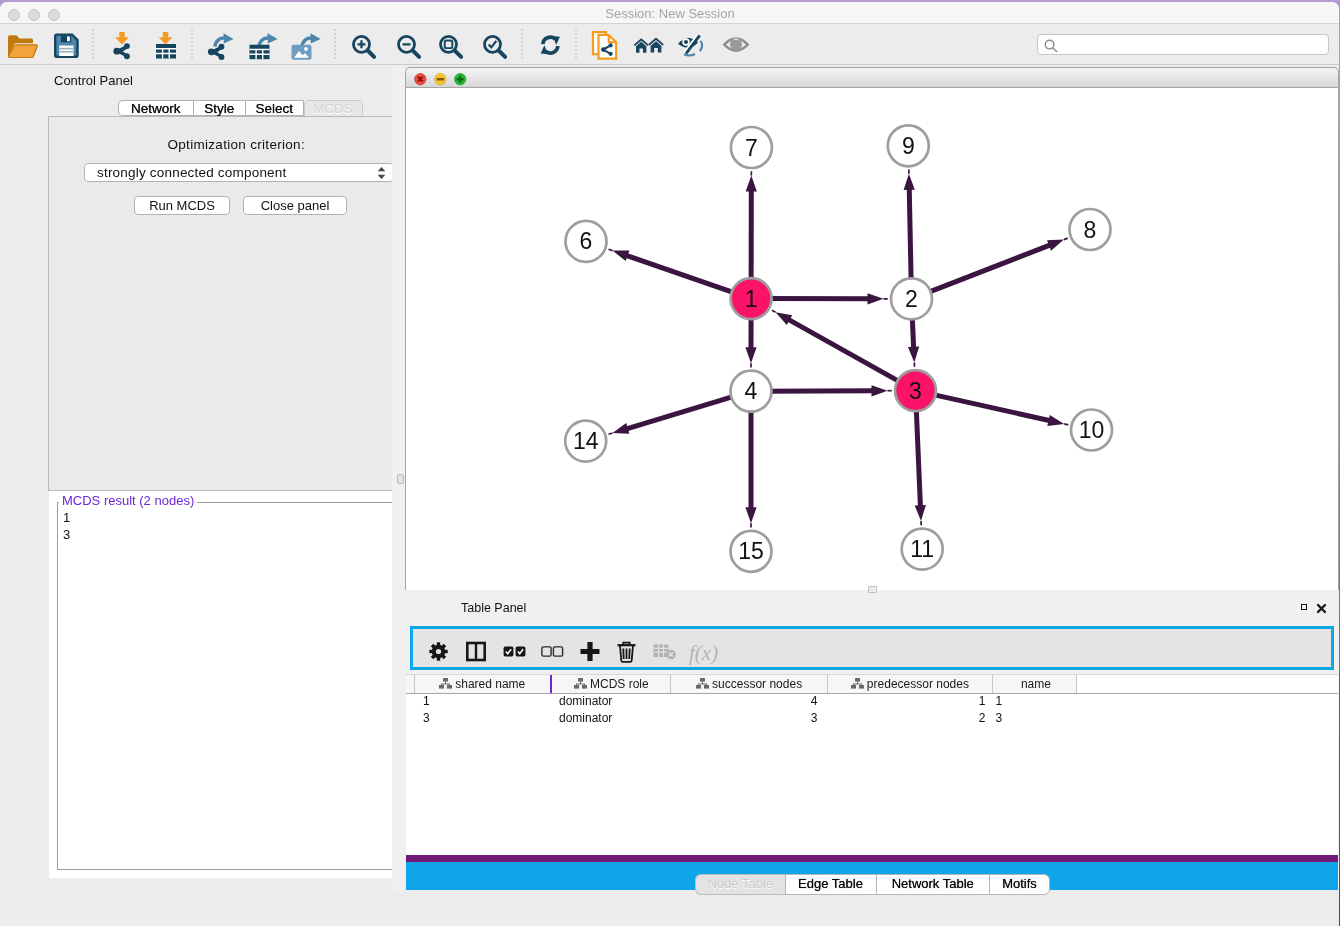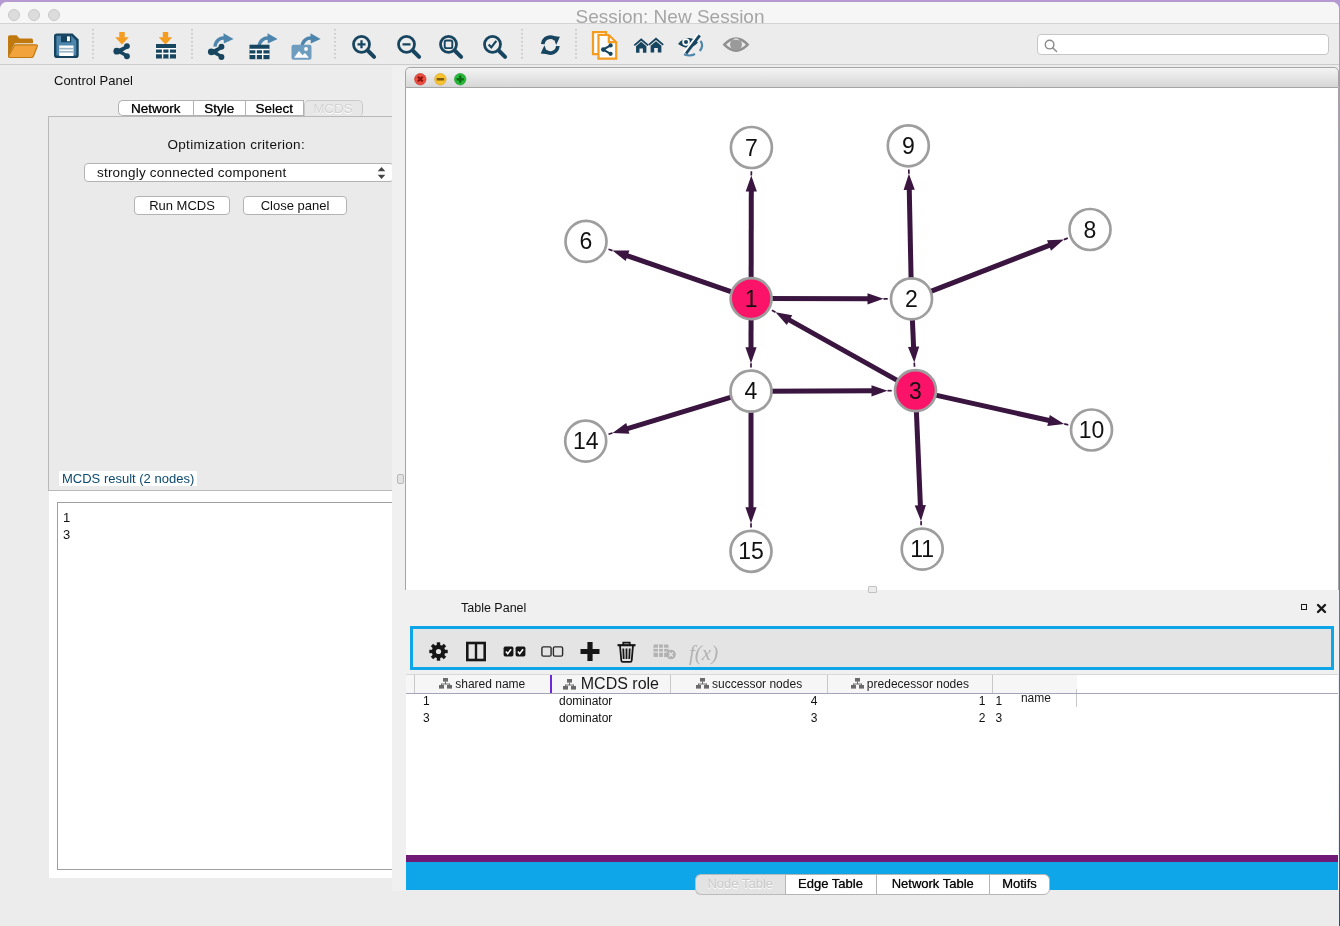--- a/index.html
+++ b/index.html
@@ -3,32 +3,32 @@
 <meta charset="utf-8">
 <style>
 * { margin:0; padding:0; box-sizing:border-box; }
 html,body { width:1340px; height:926px; overflow:hidden; }
 body { font-family:"Liberation Sans", sans-serif; background:linear-gradient(180deg,#b49ad0 0%,#9a85c0 40%,#5a5f9a 80%,#2e4a82 100%); }
 .abs { position:absolute; }
 #win { position:absolute; left:0; top:1.5px; width:1338.5px; height:924.5px; background:#ececec; border-radius:7px 7px 0 0; overflow:hidden; }
 
 #titlebar { position:absolute; left:0; top:0; width:100%; height:22.5px; background:#f6f6f6; border-bottom:1px solid #d3d3d3; }
 .tlight { position:absolute; top:7px; width:12px; height:12px; border-radius:50%; background:#dcdcdc; border:0.5px solid #c8c8c8; }
-#wtitle { position:absolute; top:4px; left:0; width:1340px; text-align:center; font-size:19px; color:#a5a5a5; }
+#wtitle { position:absolute; top:4px; left:0; width:1340px; text-align:center; font-size:13px; color:#a5a5a5; }
 
 #toolbar { position:absolute; left:0; top:23.5px; width:100%; height:39.5px; background:#ececec; border-bottom:1px solid #cccccc; }
 #searchbox { position:absolute; left:1037px; top:9px; width:292px; height:20.5px; background:#fff; border:1px solid #c6c6c6; border-radius:4px; }
 
 #cpanel { position:absolute; left:0; top:64px; width:392px; height:911px; background:#ececec;margin-left:40px; }
 #cpanel-title { position:absolute; left:14px; top:7.5px; font-size:13px; color:#111; }
 .tab { position:absolute; top:34px; height:16.5px; background:#fff; border:1px solid #b1b1b1; border-right:none; font-size:13.5px; font-weight:400; color:#0a0a0a; text-shadow:0 0 0.7px #222; text-align:center; line-height:15.5px; }
 #cp-content { position:absolute; left:8px; top:50px; width:376.5px; height:375px; background:#eaeaea; border:1px solid #b9b9b9; }
 #cp-white { position:absolute; left:9px; top:425px; width:375px; height:387px; background:#fff; }
 #groupbox { position:absolute; left:17px; top:436px; width:364px; height:368px; border:1px solid #9e9e9e; background:#fff; }
-#gb-label { position:absolute; left:19px; top:405px; font-size:13px; color:#0c4a6e; background:#fff; padding:0 3px; }
+#gb-label { position:absolute; left:19px; top:427px; font-size:13px; color:#6d28d9; background:#fff; padding:0 3px; }
 #gb-scroll { position:absolute; left:363.5px; top:437px; width:16.5px; height:366px; background:linear-gradient(90deg,#fafafa,#eeeeee); border-left:1px solid #dcdcdc; }
 
 #vsplit { position:absolute; left:392px; top:64px; width:12.5px; height:825px; background:#f0f0f0; }
 #vgrip { position:absolute; left:397px; top:472px; width:7px; height:10px; background:#e2e2e2; border:1px solid #b9b9b9; border-radius:2px; }
 
 #nwin-title { position:absolute; left:404.5px; top:65.5px; width:934px; height:21px; background:linear-gradient(180deg,#f4f4f4,#d7d7d7); border:1px solid #a5a5a5; border-radius:5px 5px 0 0; }
 #nwin-title .t { position:absolute; width:100%; text-align:center; top:2px; font-size:13px; font-weight:700; color:#333;margin-top:36px; }
 #canvas { position:absolute; left:404.5px; top:86.5px; width:934px; height:501.5px; background:#fff; border-left:1px solid #a5a5a5; border-right:1px solid #a5a5a5; }
 #hgrip { position:absolute; left:867.5px; top:584.5px; width:9px; height:7px; background:#ececec; border:1px solid #c2c2c2; border-radius:1px; z-index:5; }
 
@@ -420,21 +420,21 @@
       <div style="position:absolute;left:0;top:0;width:932px;height:19px;border-top:1px solid #d8d8d8;"></div>
         <div style="position:absolute;left:0;top:0;width:671.2px;height:19px;background:#f6f6f6;border-top:1px solid #d8d8d8;"></div>
         <div style="position:absolute;left:8.7px;top:1px;width:137.8px;height:18px;border-right:2px solid #6d28d9;text-align:center;font-size:12px;color:#1a1a1a;line-height:18px;white-space:nowrap;"><svg width="13" height="11" viewBox="0 0 13 11" style="vertical-align:-1px;">
             <g fill="#6a6a6a">
               <rect x="4" y="0" width="5" height="3.6"></rect>
               <rect x="0" y="7" width="5" height="3.6"></rect>
               <rect x="8" y="7" width="5" height="3.6"></rect>
               <path d="M6 3.6 h1 v1.9 h-1 Z M2 5.5 h9 v1 h-9 Z M2 5.5 h1 v2 h-1 Z M10 5.5 h1 v2 h-1 Z"></path>
             </g>
           </svg>&nbsp;shared name</div>
-        <div style="position:absolute;left:146.5px;top:1px;width:119.30000000000001px;height:18px;border-right:1px solid #c8c8c8;text-align:center;font-size:16px;color:#1a1a1a;line-height:18px;white-space:nowrap;"><svg width="13" height="11" viewBox="0 0 13 11" style="vertical-align:-1px;">
+        <div style="position:absolute;left:146.5px;top:1px;width:119.30000000000001px;height:18px;border-right:1px solid #c8c8c8;text-align:center;font-size:12px;color:#1a1a1a;line-height:18px;white-space:nowrap;"><svg width="13" height="11" viewBox="0 0 13 11" style="vertical-align:-1px;">
             <g fill="#6a6a6a">
               <rect x="4" y="0" width="5" height="3.6"></rect>
               <rect x="0" y="7" width="5" height="3.6"></rect>
               <rect x="8" y="7" width="5" height="3.6"></rect>
               <path d="M6 3.6 h1 v1.9 h-1 Z M2 5.5 h9 v1 h-9 Z M2 5.5 h1 v2 h-1 Z M10 5.5 h1 v2 h-1 Z"></path>
             </g>
           </svg>&nbsp;MCDS role</div>
         <div style="position:absolute;left:265.8px;top:1px;width:156.3px;height:18px;border-right:1px solid #c8c8c8;text-align:center;font-size:12px;color:#1a1a1a;line-height:18px;white-space:nowrap;"><svg width="13" height="11" viewBox="0 0 13 11" style="vertical-align:-1px;">
             <g fill="#6a6a6a">
               <rect x="4" y="0" width="5" height="3.6"></rect>
@@ -444,21 +444,21 @@
             </g>
           </svg>&nbsp;successor nodes</div>
         <div style="position:absolute;left:422.1px;top:1px;width:165.29999999999995px;height:18px;border-right:1px solid #c8c8c8;text-align:center;font-size:12px;color:#1a1a1a;line-height:18px;white-space:nowrap;"><svg width="13" height="11" viewBox="0 0 13 11" style="vertical-align:-1px;">
             <g fill="#6a6a6a">
               <rect x="4" y="0" width="5" height="3.6"></rect>
               <rect x="0" y="7" width="5" height="3.6"></rect>
               <rect x="8" y="7" width="5" height="3.6"></rect>
               <path d="M6 3.6 h1 v1.9 h-1 Z M2 5.5 h9 v1 h-9 Z M2 5.5 h1 v2 h-1 Z M10 5.5 h1 v2 h-1 Z"></path>
             </g>
           </svg>&nbsp;predecessor nodes</div>
-        <div style="position:absolute;left:587.4px;top:1px;width:83.80000000000007px;height:18px;border-right:1px solid #c8c8c8;text-align:center;font-size:12px;color:#1a1a1a;line-height:18px;white-space:nowrap;margin-top:14px;">&nbsp;name</div>
+        <div style="position:absolute;left:587.4px;top:1px;width:83.80000000000007px;height:18px;border-right:1px solid #c8c8c8;text-align:center;font-size:12px;color:#1a1a1a;line-height:18px;white-space:nowrap;">&nbsp;name</div>
         <div style="position:absolute;left:8.7px;top:1px;width:0;height:18px;border-left:1px solid #c8c8c8;"></div>
         <div style="position:absolute;left:0;top:19px;width:932px;height:1px;background:#a5a5b8;"></div>
         <div style="position:absolute;left:17.5px;top:20.0px;font-size:12px;color:#111;">1</div>
         <div style="position:absolute;left:153.5px;top:20.0px;font-size:12px;color:#111;">dominator</div>
         <div style="position:absolute;left:322px;top:20.0px;width:90px;text-align:right;font-size:12px;color:#111;">4</div>
         <div style="position:absolute;left:490px;top:20.0px;width:90px;text-align:right;font-size:12px;color:#111;">1</div>
         <div style="position:absolute;left:590px;top:20.0px;font-size:12px;color:#111;">1</div>
         <div style="position:absolute;left:17.5px;top:37.3px;font-size:12px;color:#111;">3</div>
         <div style="position:absolute;left:153.5px;top:37.3px;font-size:12px;color:#111;">dominator</div>
         <div style="position:absolute;left:322px;top:37.3px;width:90px;text-align:right;font-size:12px;color:#111;">3</div>

